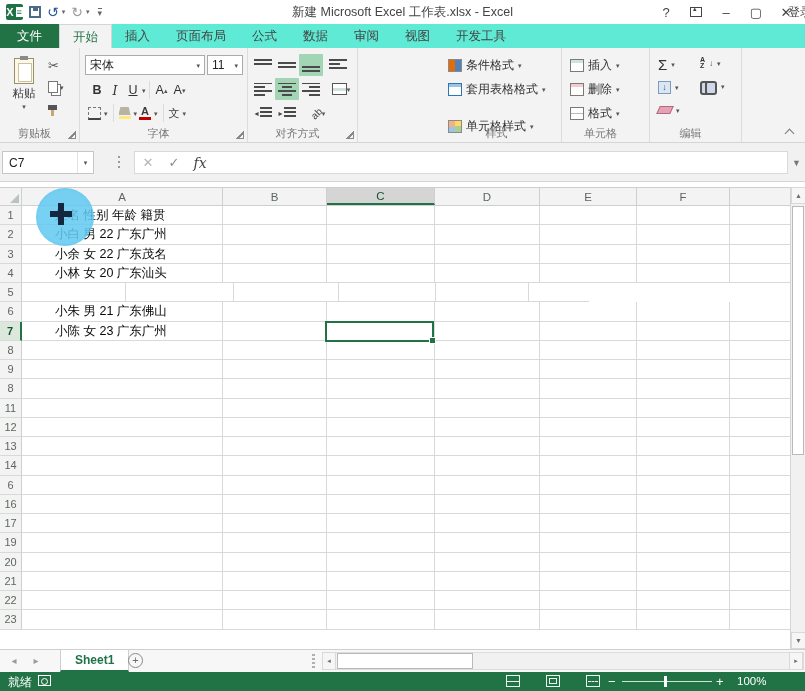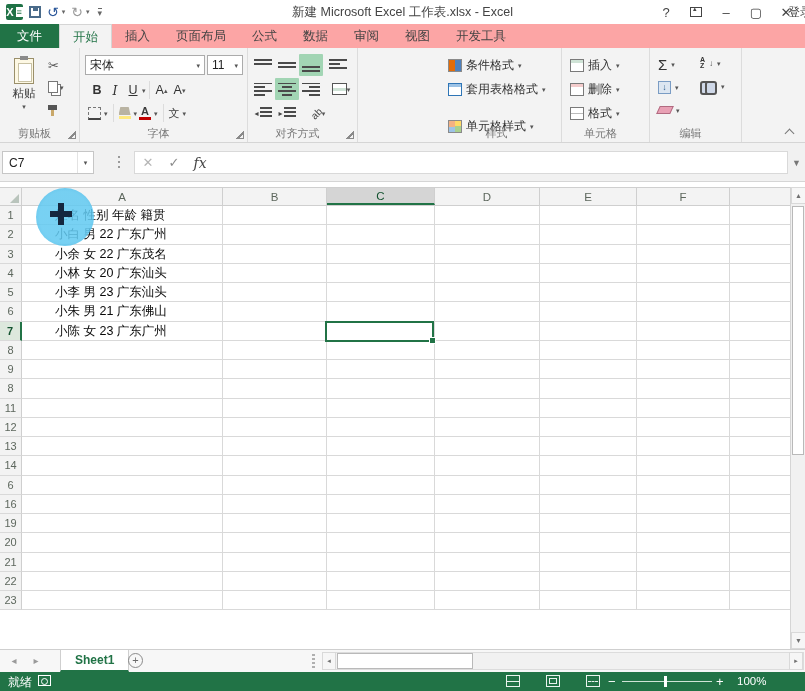--- a/index.html
+++ b/index.html
@@ -19,21 +19,21 @@
   .redo{color:#9a9a9a;font-size:14px;line-height:14px;}
   .mini-caret{font-size:7px;color:#666;}
   .qat-custom{font-size:9px;color:#666;border-top:1px solid #666;line-height:8px;margin-left:2px;}
   .title-text{position:absolute;left:0;right:0;top:4px;text-align:center;font-size:12.5px;color:#444;}
   .win-controls{position:absolute;right:4px;top:0;height:24px;display:flex;align-items:center;gap:0;}
   .wc{width:30px;text-align:center;font-size:13px;color:#444;}
   .ribbon-display-icon{display:inline-block;width:12px;height:10px;border:1px solid #444;position:relative;}
   .ribbon-display-icon:before{content:"▴";position:absolute;left:2px;top:-3px;font-size:7px;color:#444;}
 
   
-  .tabrow{position:absolute;left:0;top:24px;width:805px;height:24px;background:#fca5a5;display:flex;align-items:flex-end;}
+  .tabrow{position:absolute;left:0;top:24px;width:805px;height:24px;background:#5eead4;display:flex;align-items:flex-end;}
   .rtab{height:24px;line-height:24px;padding:0 13px;font-size:12.5px;color:#444;white-space:nowrap;}
   .rtab.file{background:#217346;color:#fff;padding:0 17px;}
   .rtab.active{background:#f3f3f3;color:#217346;border:1px solid #d5d5d5;border-bottom:none;}
   .signin{position:absolute;left:788px;top:0;width:17px;height:24px;line-height:24px;font-size:12px;color:#444;overflow:hidden;white-space:nowrap;}
 
   
   .ribbon{position:absolute;left:0;top:48px;width:805px;height:95px;background:#f3f3f3;border-bottom:1px solid #d5d5d5;}
   .grp{position:absolute;top:0;height:94px;border-right:1px solid #dcdcdc;}
   .grp-label{position:absolute;bottom:1px;left:0;right:10px;text-align:center;font-size:11px;color:#777;}
   .launcher{position:absolute;bottom:3px;right:3px;width:8px;height:8px;border-right:1px solid #8a8a8a;border-bottom:1px solid #8a8a8a;
@@ -509,23 +509,20 @@
           </div>
           <div class="grc" style="width: 104px;"></div>
           <div class="grc" style="width: 108px;"></div>
           <div class="grc" style="width: 105px;"></div>
           <div class="grc" style="width: 97px;"></div>
           <div class="grc" style="width: 93px;"></div>
           <div class="grc" style="width: 60px; border-right: none;"></div>
         </div>
         <div class="grid-row">
           <div class="rownum">5</div>
-          <div class="grc" style="width: 201px;">
-            <span class="cell-text">小李 男 23 广东汕头</span>
-          </div>
           <div class="grc" style="width: 104px;"></div>
           <div class="grc" style="width: 108px;"></div>
           <div class="grc" style="width: 105px;"></div>
           <div class="grc" style="width: 97px;"></div>
           <div class="grc" style="width: 93px;"></div>
           <div class="grc" style="width: 60px; border-right: none;"></div>
         </div>
         <div class="grid-row">
           <div class="rownum">6</div>
           <div class="grc" style="width: 201px;">
@@ -625,20 +622,30 @@
           <div class="grc" style="width: 201px;"></div>
           <div class="grc" style="width: 104px;"></div>
           <div class="grc" style="width: 108px;"></div>
           <div class="grc" style="width: 105px;"></div>
           <div class="grc" style="width: 97px;"></div>
           <div class="grc" style="width: 93px;"></div>
           <div class="grc" style="width: 60px; border-right: none;"></div>
         </div>
         <div class="grid-row">
           <div class="rownum">16</div>
+          <div class="grc" style="width: 201px;"></div>
+          <div class="grc" style="width: 104px;"></div>
+          <div class="grc" style="width: 108px;"></div>
+          <div class="grc" style="width: 105px;"></div>
+          <div class="grc" style="width: 97px;"></div>
+          <div class="grc" style="width: 93px;"></div>
+          <div class="grc" style="width: 60px; border-right: none;"></div>
+        </div>
+        <div class="grid-row">
+          <div class="rownum">17</div>
           <div class="grc" style="width: 201px;"></div>
           <div class="grc" style="width: 104px;"></div>
           <div class="grc" style="width: 108px;"></div>
           <div class="grc" style="width: 105px;"></div>
           <div class="grc" style="width: 97px;"></div>
           <div class="grc" style="width: 93px;"></div>
           <div class="grc" style="width: 60px; border-right: none;"></div>
         </div>
         <div class="grid-row">
           <div class="rownum">19</div>

